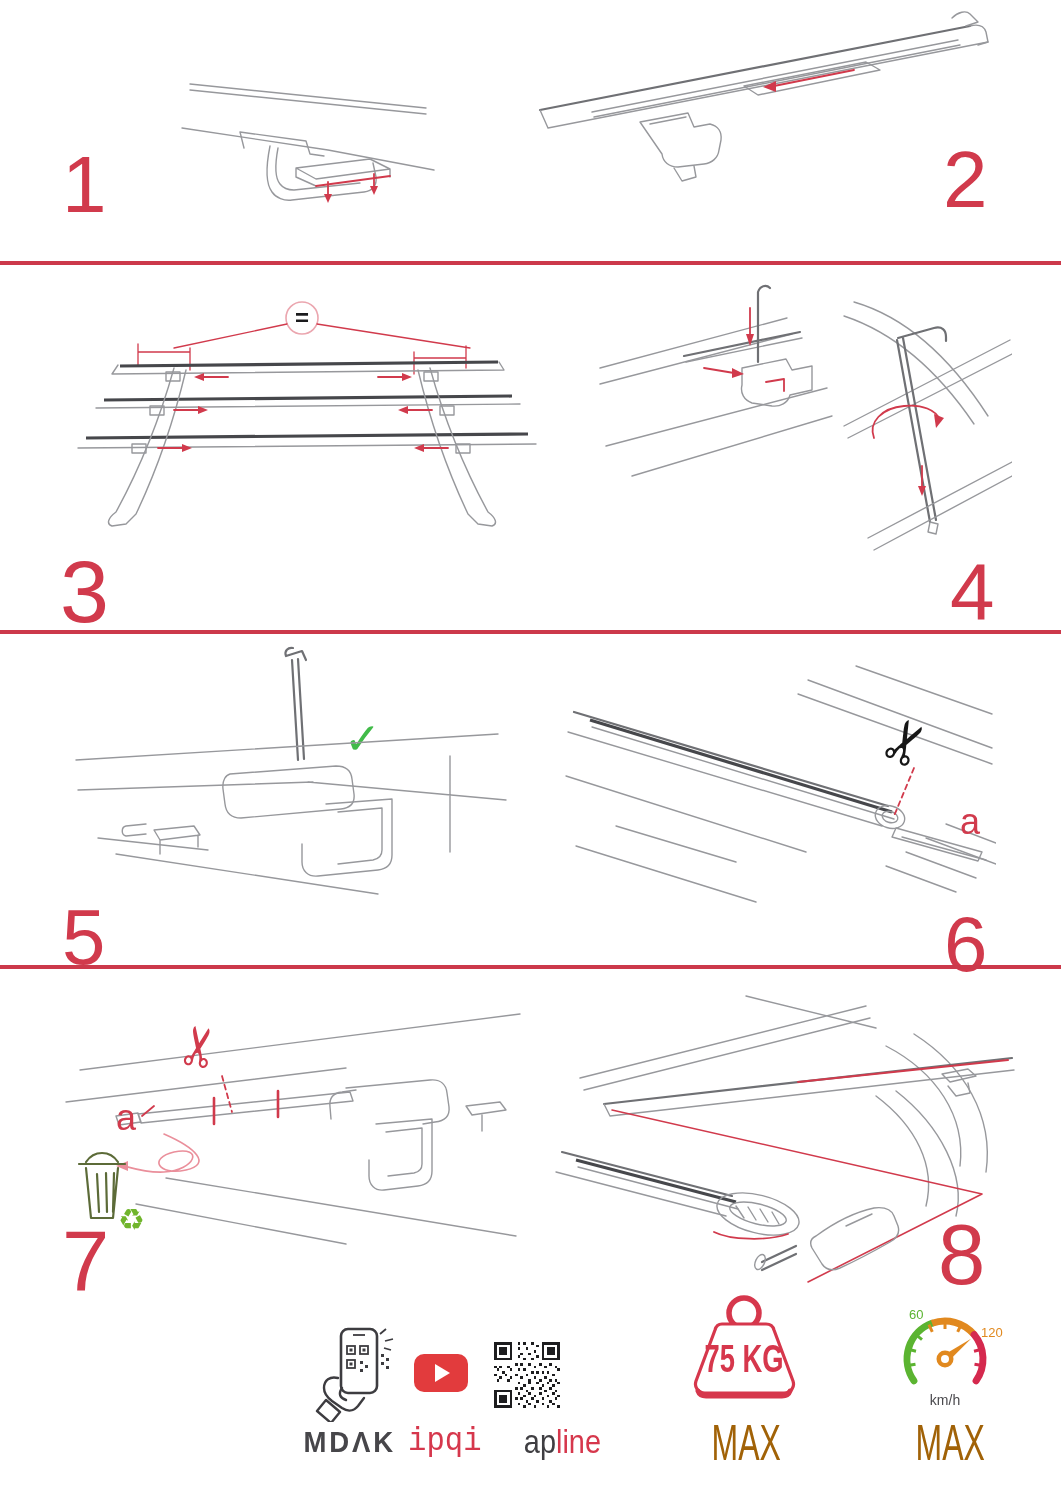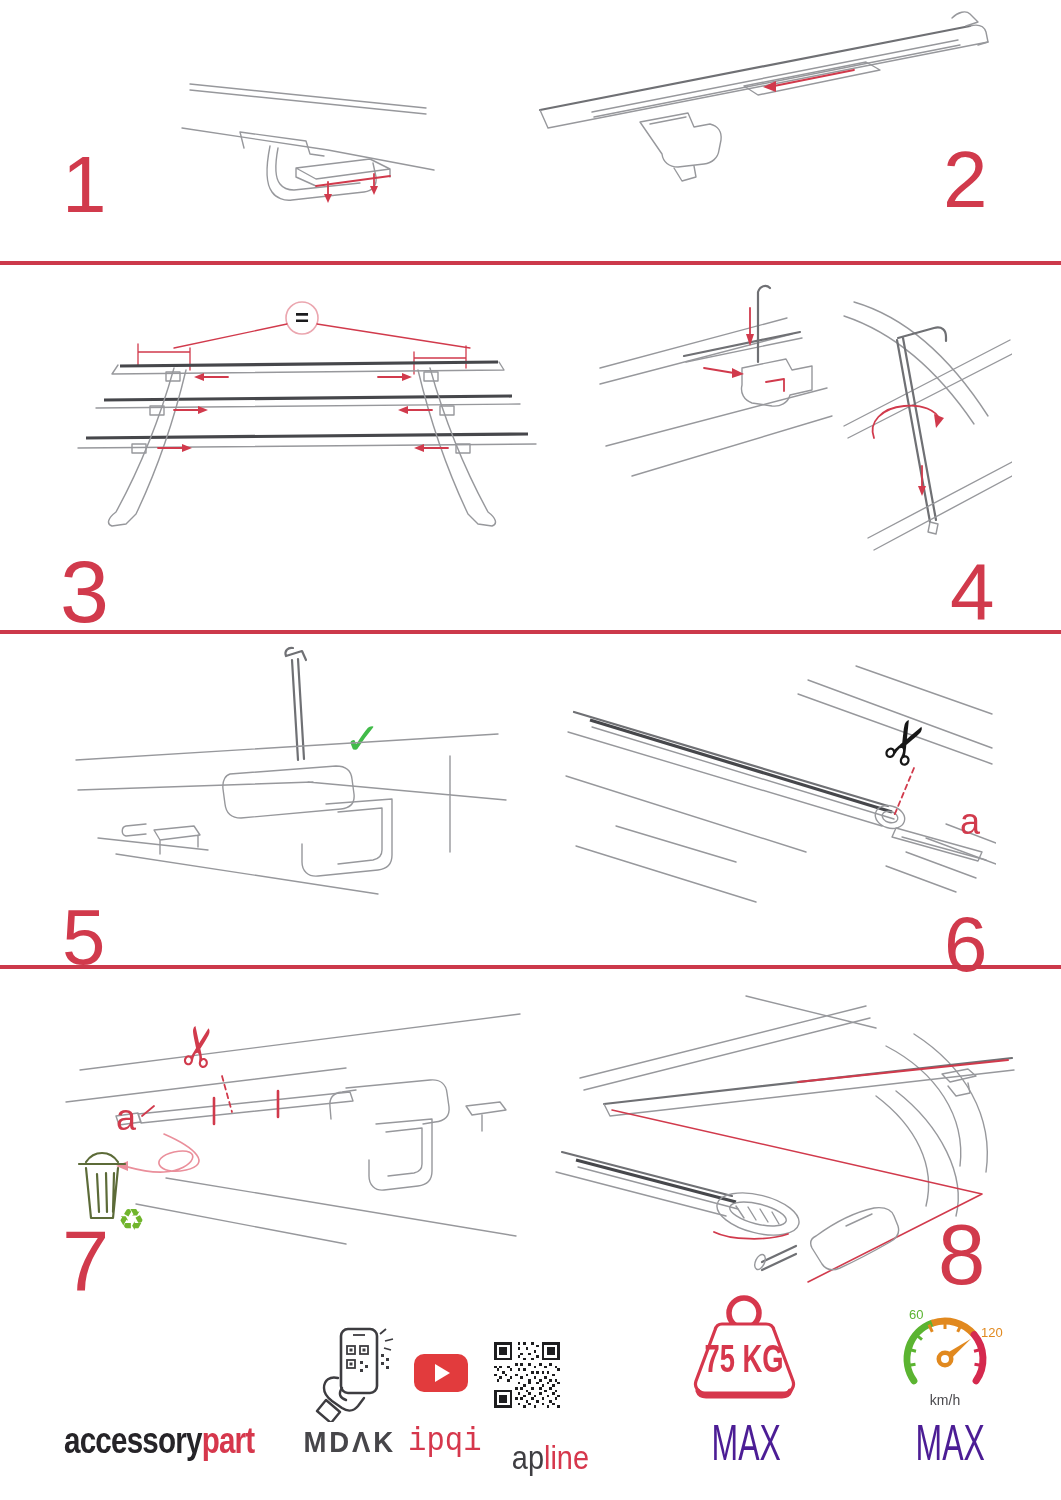--- a/index.html
+++ b/index.html
@@ -19,21 +19,21 @@
   .pk{fill:none;stroke:#ea8f9b;stroke-width:1.6;stroke-linecap:round;}
   .pkf{fill:#ea8f9b;stroke:none;}
   .gn{fill:none;stroke:#5c6b38;stroke-width:2.2;stroke-linecap:round;stroke-linejoin:round;}
   .dash{stroke-dasharray:5 4;}
   .sx{display:inline-block;transform-origin:left top;}
   .sxc{display:inline-block;transform-origin:center top;}
   .brand-title{color:#2e20a5;font-size:78px;letter-spacing:-2px;line-height:1;}
   .brand-sub{font-size:37px;font-weight:bold;letter-spacing:-1px;line-height:1;color:#262428;}
   .brand-sub .red{color:#d6374c;}
   .partner{position:absolute;text-align:right;line-height:1;}
-  .max-label{position:absolute;text-align:center;color:#4c1d95;font-size:50px;line-height:1;}
+  .max-label{position:absolute;text-align:center;color:#a16207;font-size:50px;line-height:1;}
   .yt{position:absolute;width:54px;height:38px;background:#e23b3d;border-radius:10px;}
   .yt .tri{position:absolute;left:21px;top:10px;width:0;height:0;border-top:9px solid transparent;border-bottom:9px solid transparent;border-left:15px solid #ffffff;}
 </style>
 </head>
 <body>
 
 <div class="page">
 
   <div class="num" style="left:62px;top:145px;font-size:80px;">1</div>
   <svg class="abs" style="left:178px;top:78px;" width="260" height="160" viewBox="0 0 260 160">
@@ -207,23 +207,20 @@
       <ellipse class="k" cx="212" cy="228" rx="42" ry="19" transform="rotate(14 212 228)"></ellipse>
       <ellipse class="k" cx="212" cy="228" rx="29" ry="10" transform="rotate(14 212 228)"></ellipse>
       <path class="k" d="M190,220 l8,12 M202,221 l8,13 M214,223 l8,13 M226,226 l7,12"></path>
       <path class="r" d="M168,246 a46,14 0 0 0 74,2"></path>
       <path class="k" d="M270,250 q30,-22 58,-28 q16,-2 20,8 l4,10 q3,10 -8,16 q-28,16 -50,26 q-12,5 -18,-4 l-10,-16 q-4,-8 4,-12 z M300,240 l26,-12"></path>
       <path class="k2" d="M250,268 l-34,16 M250,260 l-34,16"></path>
       <ellipse class="k" cx="214" cy="276" rx="4.5" ry="8" transform="rotate(25 214 276)"></ellipse>
     </g>
   </svg>
 
-  <div class="abs" style="left:64px;top:1422px;">
-    <span class="sx brand-sub" style="transform:scaleX(0.80);white-space:nowrap;"><span>accessory</span><span class="red">part</span></span>
-  </div>
 
   <svg class="abs" style="left:314px;top:1326px;" width="82" height="96" viewBox="0 0 82 96">
     <g>
       <rect x="27" y="3" width="36" height="64" rx="7" fill="none" stroke="#3d3c40" stroke-width="2.6"></rect>
       <path d="M39,9 h12" fill="none" stroke="#3d3c40" stroke-width="1.8"></path>
       <g fill="none" stroke="#3d3c40" stroke-width="1.8">
         <rect x="33" y="20" width="8" height="8"></rect>
           <rect x="46" y="20" width="8" height="8"></rect>
           <rect x="33" y="34" width="8" height="8"></rect>
       </g>
@@ -262,21 +259,21 @@
         <rect x="2" y="2" width="3" height="3" fill="#1d1d1f"></rect>
       <rect x="18" y="0" width="7" height="7" fill="#1d1d1f"></rect>
         <rect x="19" y="1" width="5" height="5" fill="#fff"></rect>
         <rect x="20" y="2" width="3" height="3" fill="#1d1d1f"></rect>
       <rect x="0" y="18" width="7" height="7" fill="#1d1d1f"></rect>
         <rect x="1" y="19" width="5" height="5" fill="#fff"></rect>
         <rect x="2" y="20" width="3" height="3" fill="#1d1d1f"></rect>
       <path fill="#1d1d1f" d="M9,0h1v1h-1zM11,0h1v1h-1zM14,0h1v1h-1zM16,1h1v1h-1zM9,2h1v1h-1zM12,2h1v1h-1zM15,3h1v1h-1zM10,4h1v1h-1zM13,4h1v1h-1zM16,5h1v1h-1zM9,5h1v1h-1zM11,6h1v1h-1zM14,6h1v1h-1zM0,9h1v1h-1zM2,9h1v1h-1zM5,9h1v1h-1zM1,10h1v1h-1zM6,10h1v1h-1zM3,11h1v1h-1zM0,12h1v1h-1zM4,12h1v1h-1zM2,13h1v1h-1zM6,13h1v1h-1zM1,14h1v1h-1zM5,14h1v1h-1zM8,8h1v1h-1zM10,8h1v1h-1zM13,8h1v1h-1zM15,9h1v1h-1zM17,8h1v1h-1zM19,9h1v1h-1zM21,8h1v1h-1zM23,9h1v1h-1zM24,10h1v1h-1zM9,10h1v1h-1zM11,10h1v1h-1zM14,11h1v1h-1zM16,11h1v1h-1zM18,11h1v1h-1zM20,11h1v1h-1zM22,12h1v1h-1zM8,12h1v1h-1zM10,13h1v1h-1zM12,12h1v1h-1zM13,14h1v1h-1zM15,13h1v1h-1zM17,14h1v1h-1zM19,13h1v1h-1zM21,14h1v1h-1zM23,14h1v1h-1zM9,15h1v1h-1zM11,16h1v1h-1zM13,15h1v1h-1zM16,15h1v1h-1zM18,16h1v1h-1zM20,15h1v1h-1zM22,16h1v1h-1zM24,15h1v1h-1zM8,17h1v1h-1zM10,17h1v1h-1zM12,18h1v1h-1zM14,17h1v1h-1zM17,17h1v1h-1zM19,18h1v1h-1zM21,17h1v1h-1zM23,18h1v1h-1zM9,19h1v1h-1zM11,20h1v1h-1zM13,19h1v1h-1zM15,20h1v1h-1zM17,19h1v1h-1zM20,20h1v1h-1zM22,19h1v1h-1zM24,20h1v1h-1zM8,21h1v1h-1zM10,21h1v1h-1zM12,22h1v1h-1zM14,21h1v1h-1zM16,22h1v1h-1zM18,21h1v1h-1zM21,22h1v1h-1zM23,21h1v1h-1zM9,23h1v1h-1zM11,24h1v1h-1zM13,23h1v1h-1zM15,24h1v1h-1zM18,23h1v1h-1zM20,24h1v1h-1zM22,23h1v1h-1zM24,24h1v1h-1z"></path>
     </g>
   </svg>
-  <div class="partner" style="left:486px;top:1424px;width:110px;margin-top:16px;">
+  <div class="partner" style="left:498px;top:1424px;width:110px;">
     <span class="sxc" style="transform:scaleX(0.85);font-size:34px;white-space:nowrap;"><span style="color:#3f3e42;">ap</span><span style="color:#d6374c;">line</span></span>
   </div>
 
   <svg class="abs" style="left:668px;top:1292px;" width="152" height="122" viewBox="0 0 152 122">
     <g>
       <circle cx="76" cy="21" r="15" fill="none" stroke="#d6374c" stroke-width="5.5"></circle>
       <path d="M54,32 h44 c4,0 7,2 8,6 l19,51 c2,6 -2,12 -9,12 H37 c-7,0 -11,-6 -9,-12 l19,-51 c1,-4 4,-6 7,-6 z" fill="#ffffff" stroke="#d6374c" stroke-width="3.2" stroke-linejoin="round"></path>
       <path d="M30,99 c1,3 4,5 8,5 h76 c4,0 7,-2 8,-5" fill="none" stroke="#d6374c" stroke-width="5" stroke-linecap="round"></path>
       <text transform="scale(0.72,1)" x="105.5" y="80" text-anchor="middle" font-size="38" font-weight="bold" fill="#d6374c" font-family="Liberation Sans,sans-serif">75 KG</text>
     </g>

